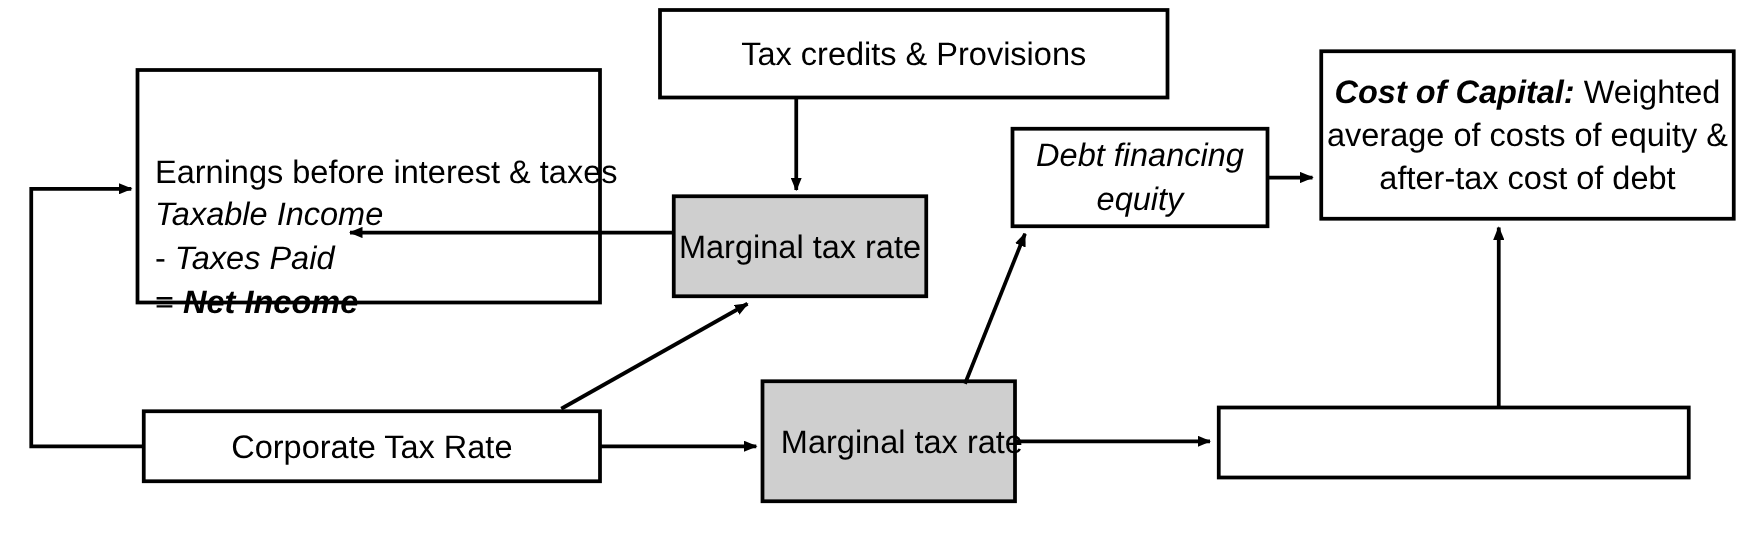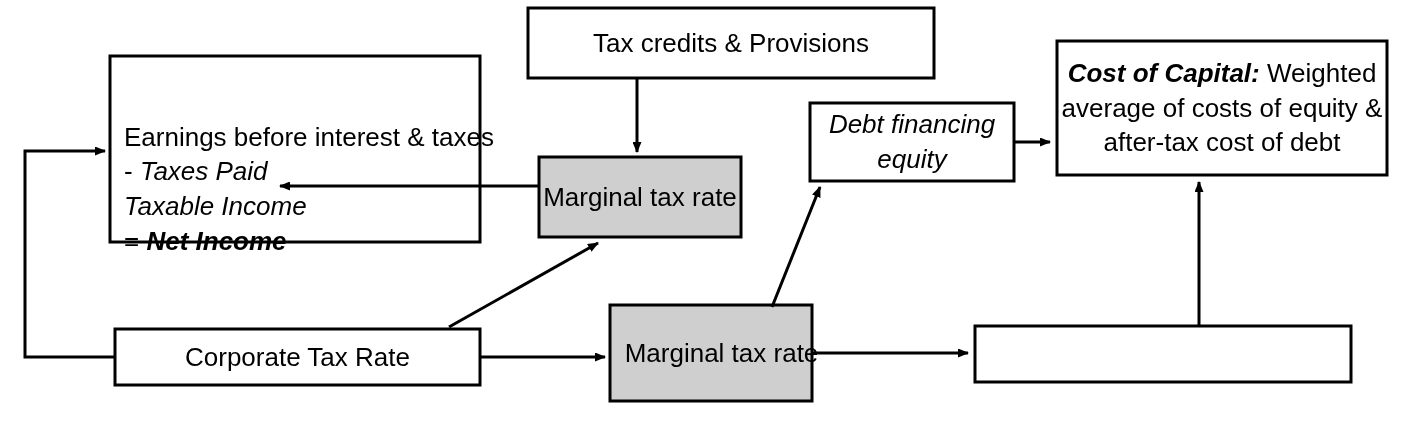--- a/index.html
+++ b/index.html
@@ -112,22 +112,22 @@
 
     <path class="connector" d="M 812 353 L 968 353" marker-end="url(#arrowhead)"></path>
 
     <path class="connector" d="M 1014 142 L 1050 142" marker-end="url(#arrowhead)"></path>
 
     <path class="connector" d="M 1199 326 L 1199 182" marker-end="url(#arrowhead)"></path>
   </svg>
 
   <div class="node-label left-aligned" style="left:110px; top:56px; width:370px; height:186px;margin-top:40px;">
     <div class="line-row">Earnings before interest &amp; taxes</div>
+    <div class="line-row ital">Taxable Income</div>
     <div class="line-row"><span>- </span><span class="ital">Taxes Paid</span></div>
-    <div class="line-row ital">Taxable Income</div>
     <div class="line-row"><span>= </span><span class="bld">Net Income</span></div>
   </div>
 
   <div class="node-label centered" style="left:528px; top:8px; width:406px; height:70px;">Tax credits &amp; Provisions</div>
 
   <div class="node-label centered" style="left:539px; top:157px; width:202px; height:80px;">Marginal tax rate</div>
 
   <div class="node-label centered" style="left:810px; top:103px; width:204px; height:78px;">
     <div class="line-row ital">Debt financing</div>
     <div class="line-row ital">equity</div>

